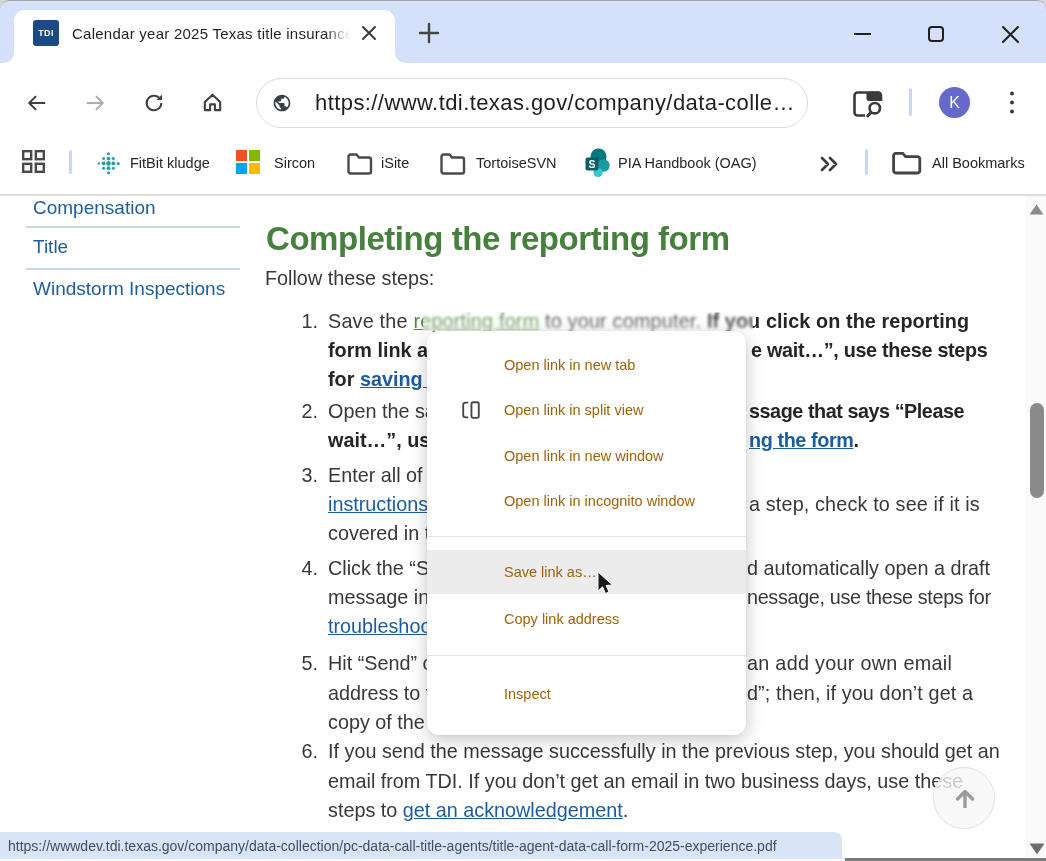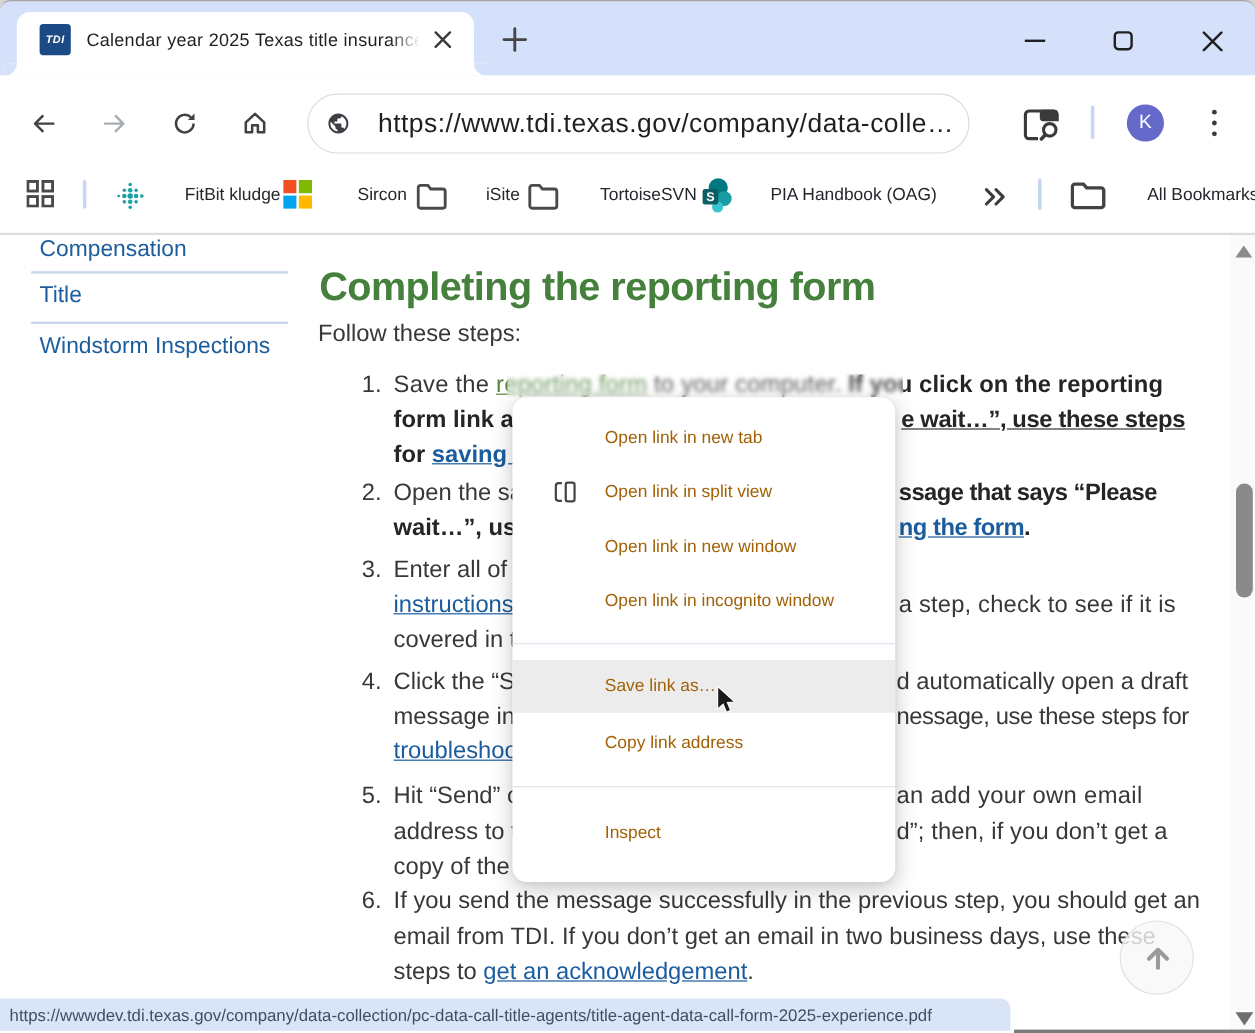--- a/index.html
+++ b/index.html
@@ -12,53 +12,53 @@
 #tabstrip { position:absolute; top:0; left:0; width:1046px; height:63px;
   background:#d5e1fa; border-top:1.4px solid #a6a6a6; border-radius:9px 9px 0 0; }
 #tab { position:absolute; top:10px; left:14px; width:381px; height:53px;
   background:#fff; border-radius:11px 11px 0 0; }
 .tabcurve { position:absolute; width:10px; height:10px; top:53px; background:#fff; }
 .tabcurve i { position:absolute; width:10px; height:10px; display:block; background:#d5e1fa; }
 #tc-l { left:4px; } #tc-l i { border-radius:0 0 10px 0; }
 #tc-r { left:395px; } #tc-r i { border-radius:0 0 0 10px; }
 #favicon { position:absolute; top:20px; left:33px; width:26px; height:26px;
   background:#1c4a84; border-radius:3px; color:#fff; font-weight:bold;
-  font-size:9px; text-align:center; line-height:27px; letter-spacing:.4px;font-style:italic; }
+  font-size:9px; text-align:center; line-height:27px; letter-spacing:.4px; }
 #tabtitle { position:absolute; top:25px; left:72px; width:278px; height:20px;
   font-size:15px; letter-spacing:0.25px; color:#1f2025; white-space:nowrap; overflow:hidden;
   -webkit-mask-image:linear-gradient(to right,#000 91%,transparent 100%); }
 
 #navbar { position:absolute; top:63px; left:0; width:1046px; height:77px; background:#fff; }
 #addrbar { position:absolute; top:78px; left:256px; width:552px; height:50px;
   background:#fff; border:1px solid #d8dbe1; border-radius:25px; }
 #url { position:absolute; top:92px; left:315px; font-size:22px; line-height:22px; letter-spacing:0.42px; color:#1e1f21; white-space:nowrap; }
 #sep1 { position:absolute; top:88px; left:909px; width:3px; height:28px; background:#c7d6f3; border-radius:2px; }
 #avatar { position:absolute; top:86.5px; left:939px; width:31px; height:31px; border-radius:50%;
   background:#6469ca; color:#fff; font-size:16px; text-align:center; line-height:31px; }
 
 #bmbar { position:absolute; top:140px; left:0; width:1046px; height:56px; background:#fff;
   border-bottom:2px solid #dcdcdc; }
-.bmtext { position:absolute; font-size:14.5px; color:#24262b; white-space:nowrap;margin-left:24px; }
+.bmtext { position:absolute; font-size:14.5px; color:#24262b; white-space:nowrap; }
 #sep2 { position:absolute; top:150px; left:69px; width:3px; height:24px; background:#c7d6f3; border-radius:2px; }
 #sep3 { position:absolute; top:149px; left:865px; width:3px; height:26px; background:#c7d6f3; border-radius:2px; }
 
 #content { position:absolute; top:196px; left:0; width:1025px; height:665px; background:#fff; }
 .sblink { position:absolute; left:33px; font-size:19px; color:#1d5d9e; white-space:nowrap; }
 .sbline { position:absolute; left:26px; width:214px; height:2px; background:#c9d6e8; }
 #h1 { position:absolute; left:266px; top:220px; font-size:33px; font-weight:bold;
   color:#45803c; letter-spacing:-0.45px; white-space:nowrap; }
 .body-line { position:absolute; font-size:19.8px; line-height:29px; color:#383838; white-space:nowrap; }
 .num { position:absolute; font-size:19.8px; line-height:29px; color:#383838; width:21px; text-align:right; }
 b { font-weight:bold; color:#252525; }
 .lnk { color:#1b5c9e; text-decoration:underline; }
 .lnkg { color:#538740; text-decoration:underline; }
 
 #L11a { letter-spacing:0.2px; }
 #L11b { letter-spacing:0.1px; }
-#L12r { letter-spacing:-0.3px;text-decoration:underline; }
+#L12r { letter-spacing:-0.3px; }
 #L21r { letter-spacing:-0.45px; }
 #L22r { letter-spacing:-0.4px; }
 #L32r { letter-spacing:0.15px; }
 #L42r { letter-spacing:-0.33px; }
 #L51r { letter-spacing:0.29px; }
 #L52r { letter-spacing:0.1px; }
 
 #haze { position:absolute; left:423px; top:312px; width:330px; height:19px;
   background:linear-gradient(to bottom, rgba(255,255,255,0.03), rgba(255,255,255,0.42));
   -webkit-backdrop-filter:blur(1.6px); backdrop-filter:blur(1.6px); }

